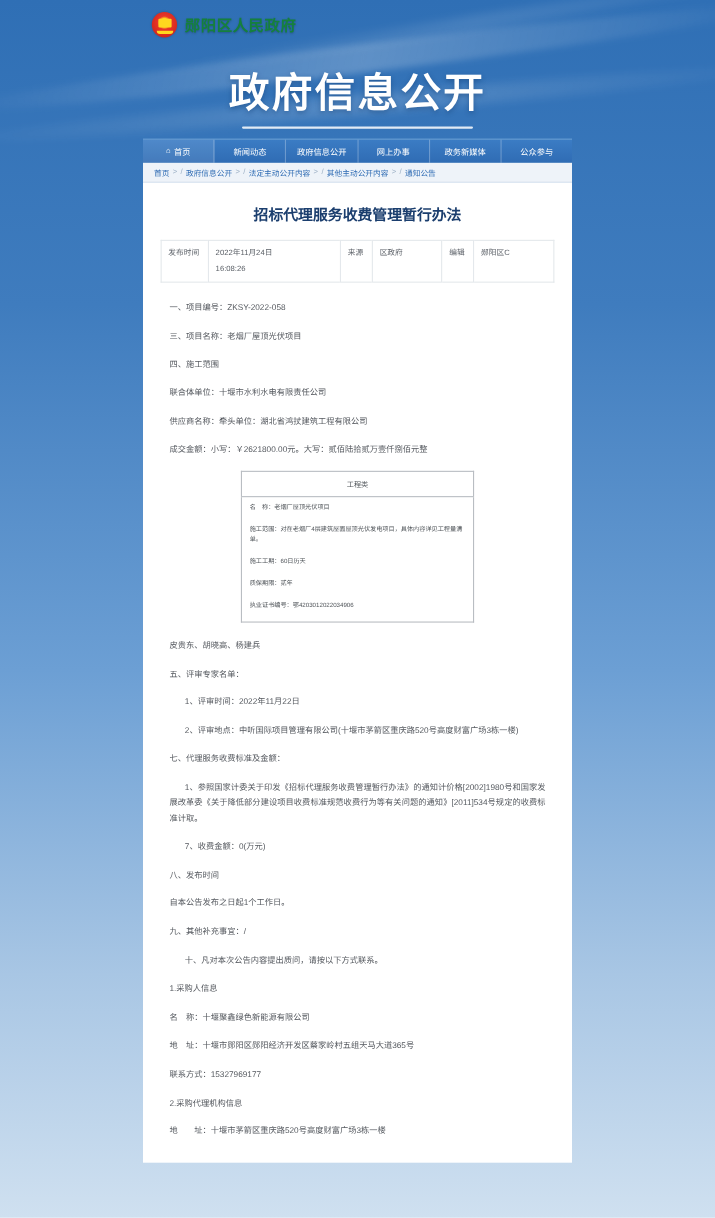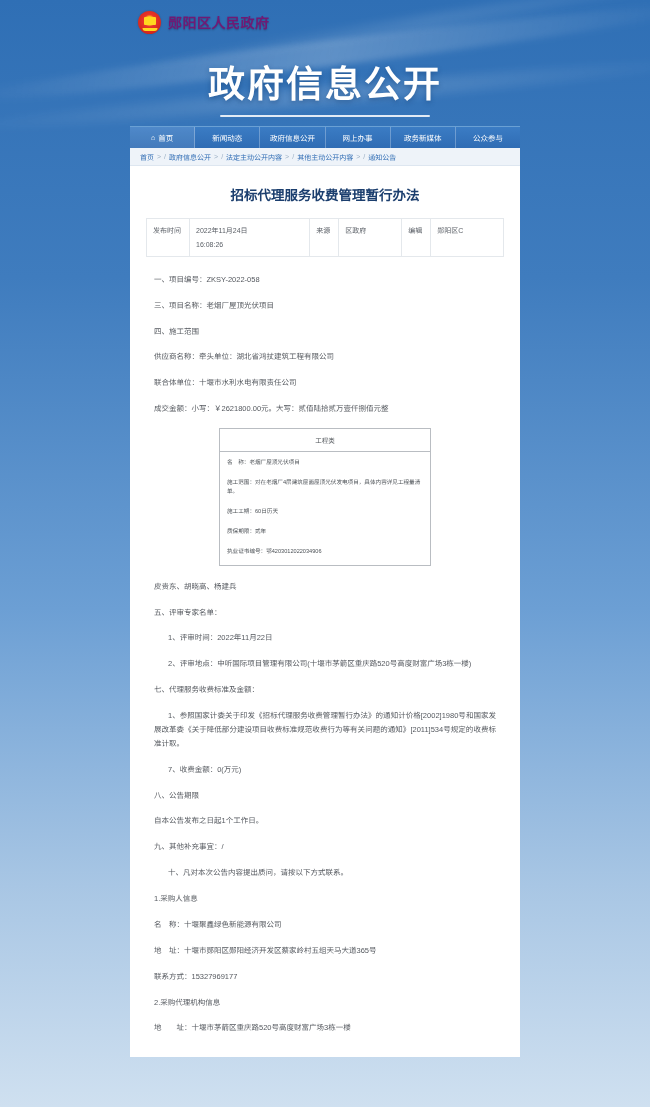--- a/index.html
+++ b/index.html
@@ -41,21 +41,21 @@
     width: 12px; height: 8px; border-radius: 1px;
     background: #ffd81f;
   }
   .emblem::after {
     content: ""; position: absolute; left: 50%; bottom: 2.5px;
     transform: translateX(-50%);
     width: 15px; height: 3px; border-radius: 0 0 7px 7px;
     background: #ffd81f;
   }
   .site-name {
-    color: #701a75; font-size: 14px; font-weight: bold;
+    color: #15803d; font-size: 14px; font-weight: bold;
     letter-spacing: .5px; text-shadow: 0 1px 2px rgba(0,0,0,.25);
   }
 
   
   .banner {
     position: relative;
     height: 82px;
     display: flex; flex-direction: column;
     align-items: center; justify-content: center;
   }
@@ -258,22 +258,22 @@
           <td class="meta-v">郧阳区C</td>
         </tr>
       </tbody>
         </table>
 
       <div class="body-text">
 
         <p class="p">一、项目编号：ZKSY-2022-058</p>
         <p class="p">三、项目名称：老烟厂屋顶光伏项目</p>
         <p class="p">四、施工范围</p>
+        <p class="p">联合体单位：十堰市水利水电有限责任公司</p>
         <p class="p">供应商名称：牵头单位：湖北省鸿扙建筑工程有限公司</p>
-        <p class="p">联合体单位：十堰市水利水电有限责任公司</p>
         <p class="p">成交金额：小写：￥2621800.00元。大写：贰佰陆拾贰万壹仟捌佰元整</p>
 
         <table class="inner-table">
           <tbody>
               <tr>
             <td class="ith">工程类</td>
           </tr>
           <tr>
             <td class="itb">
               <div class="it-row">名　称：老烟厂屋顶光伏项目</div>
@@ -286,21 +286,21 @@
         </tbody>
           </table>
 
         <p class="p">皮贵东、胡晓高、杨建兵</p>
         <p class="p">五、评审专家名单：</p>
         <p class="p indent">1、评审时间：2022年11月22日</p>
         <p class="p indent">2、评审地点：中听国际项目管理有限公司(十堰市茅箭区重庆路520号高度财富广场3栋一楼)</p>
         <p class="p">七、代理服务收费标准及金额：</p>
         <p class="p indent">1、参照国家计委关于印发《招标代理服务收费管理暂行办法》的通知计价格[2002]1980号和国家发展改革委《关于降低部分建设项目收费标准规范收费行为等有关问题的通知》[2011]534号规定的收费标准计取。</p>
         <p class="p indent">7、收费金额：0(万元)</p>
-        <p class="p">八、公告期限</p>
+        <p class="p">八、发布时间</p>
         <p class="p">自本公告发布之日起1个工作日。</p>
         <p class="p">九、其他补充事宜：/</p>
         <p class="p indent">十、凡对本次公告内容提出质问，请按以下方式联系。</p>
 
         <p class="p">1.采购人信息</p>
         <p class="p">名　称：十堰聚鑫绿色新能源有限公司</p>
         <p class="p">地　址：十堰市郧阳区郧阳经济开发区蔡家岭村五组天马大道365号</p>
         <p class="p">联系方式：15327969177</p>
         <p class="p">2.采购代理机构信息</p>
         <p class="p">地　　址：十堰市茅箭区重庆路520号高度财富广场3栋一楼</p>

